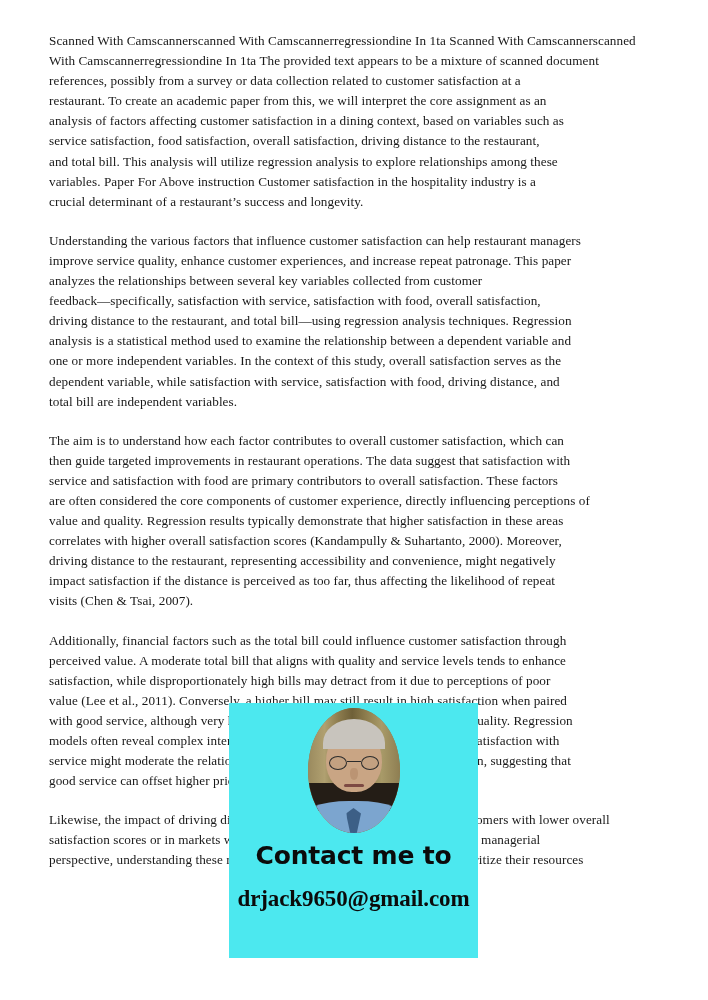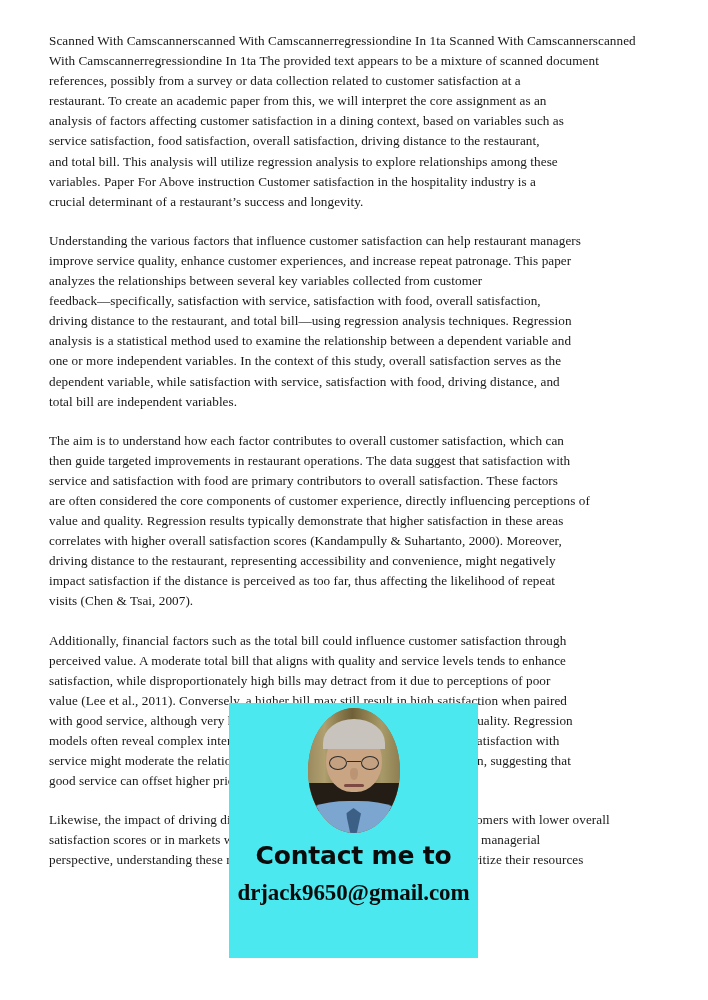--- a/index.html
+++ b/index.html
@@ -182,21 +182,21 @@
   }
   #contact-line-1 { margin-top: 7px; }
 
   #contact-email {
     font-family: "Liberation Serif", "DejaVu Serif", serif;
     font-weight: bold;
     font-size: 23px;
     line-height: 28px;
     color: #0b0b0b;
     text-align: center;
-    margin-top: 8px;
+    margin-top: 14px;
     letter-spacing: -0.1px;
   }
 </style>
 </head>
 <body>
 
 <div id="page">
 
   <div id="doc-body">
     <p class="para">Scanned With Camscannerscanned With Camscannerregressiondine In 1ta Scanned With Camscannerscanned

